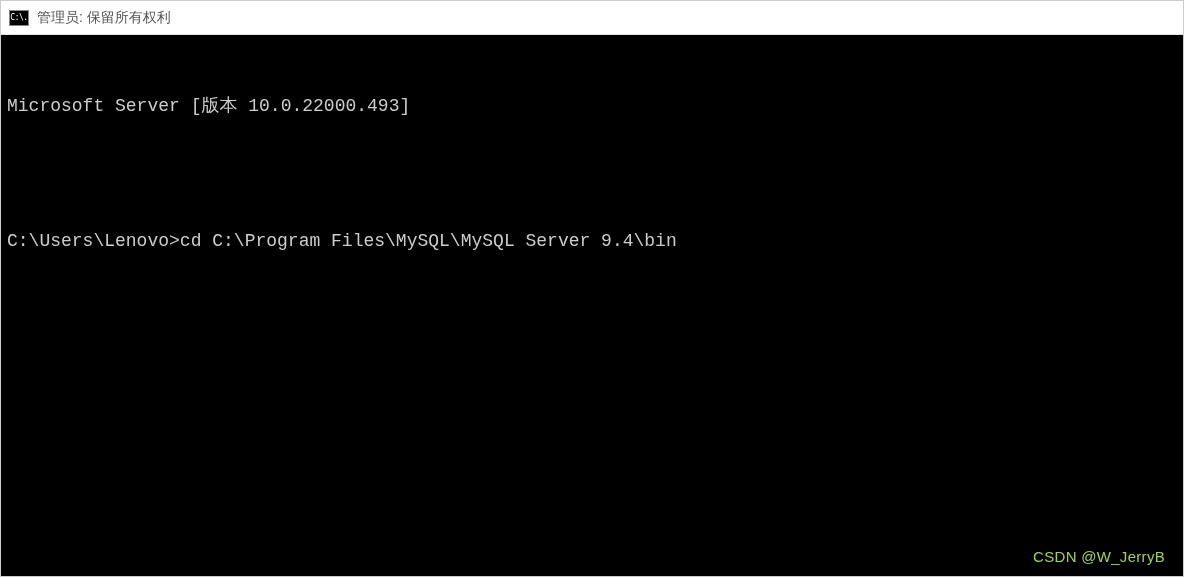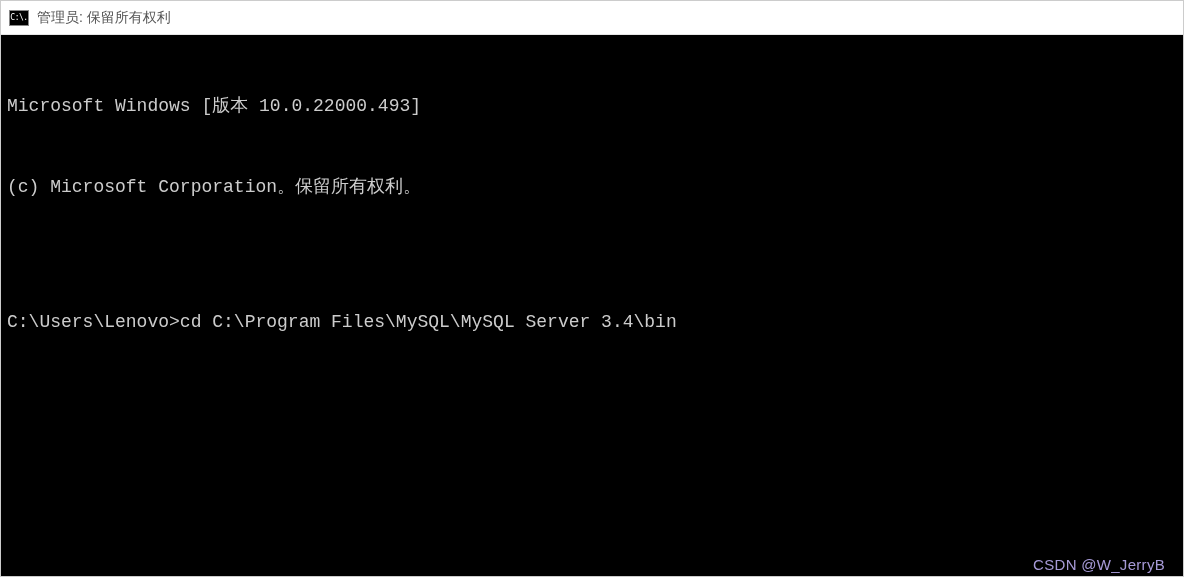--- a/index.html
+++ b/index.html
@@ -61,40 +61,39 @@
       padding: 4px 6px;
       white-space: pre-wrap;
       position: relative;
       overflow: hidden;
     }
     .terminal-line {
       display: block;
     }
     .watermark {
       position: absolute;
-      bottom: 0;
+      bottom: 8px;
       right: 18px;
-      color: #c4b5fd;
+      color: #bef264;
       font-family: "Microsoft YaHei", Arial, sans-serif;
       font-size: 15px;
       opacity: 0.85;
       letter-spacing: 0.3px;
     }
   </style>
 </head>
 <body>
 
 <div class="window">
   <div class="titlebar">
     <span class="titlebar-icon">
       <span class="titlebar-icon-text">C:\.</span>
     </span>
     <span>管理员: 保留所有权利</span>
   </div>
   <div class="terminal">
-    <span class="terminal-line">Microsoft Windows [版本 10.0.22000.493]</span>
-    <span class="terminal-line">(c) Microsoft Corporation。保留所有权利。</span>
+    <span class="terminal-line">Microsoft Server [版本 10.0.22000.493]</span>
     <span class="terminal-line"></span>
-    <span class="terminal-line"><span>C:\Users\Lenovo&gt;</span><span>cd C:\Program Files\MySQL\MySQL Server 3.4\bin</span></span>
+    <span class="terminal-line"><span>C:\Users\Lenovo&gt;</span><span>cd C:\Program Files\MySQL\MySQL Server 9.4\bin</span></span>
     <span class="terminal-line"></span>
     <div class="watermark">CSDN @W_JerryB</div>
   </div>
 </div>
 
 </body></html>

